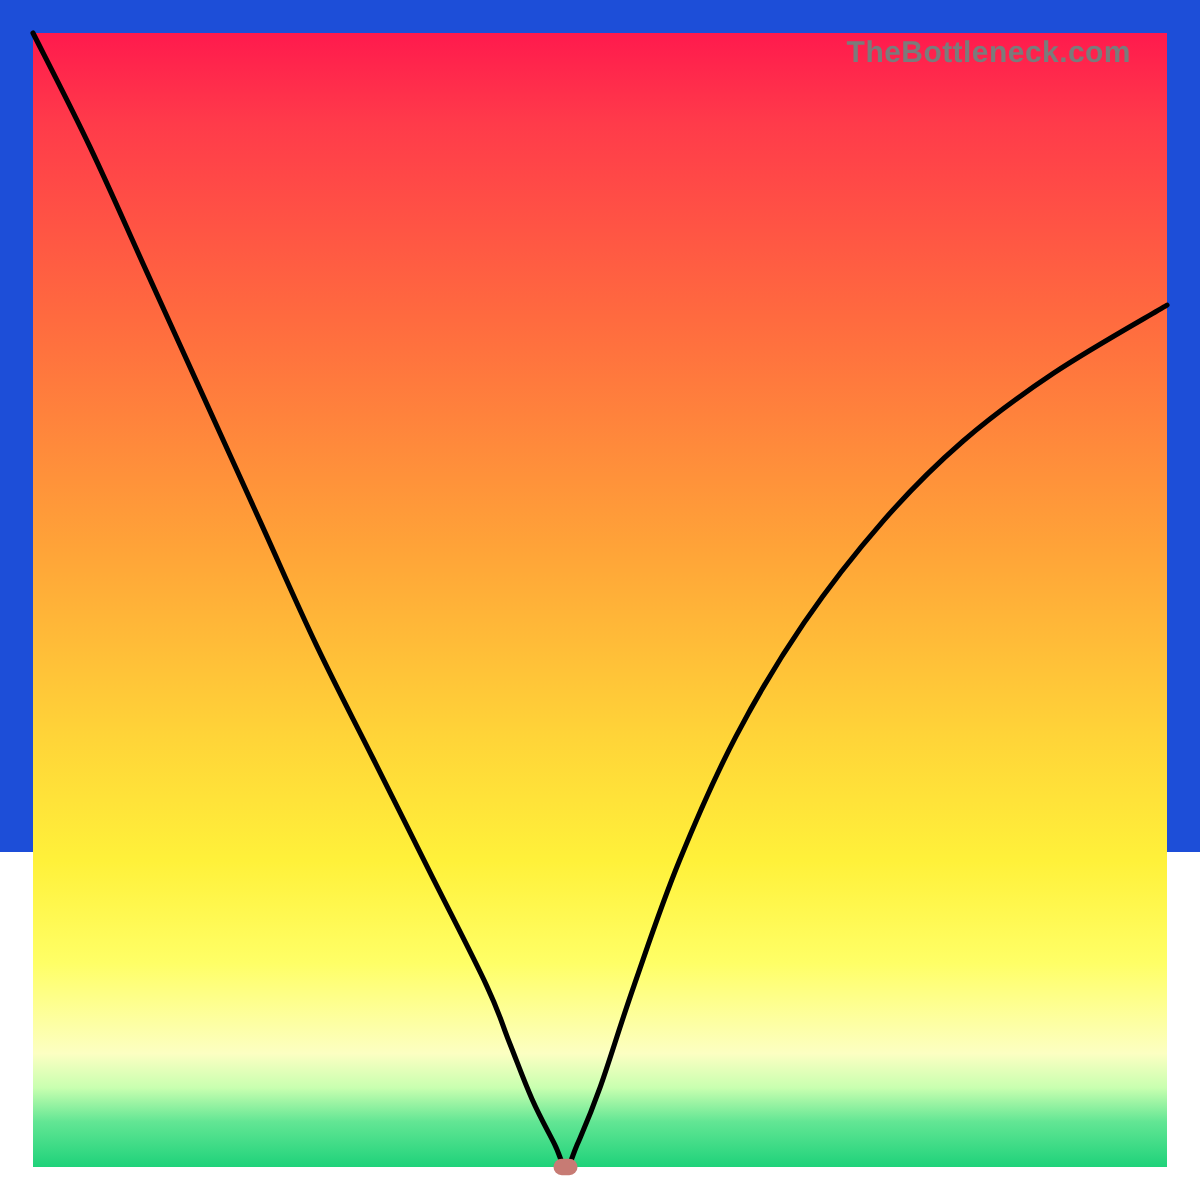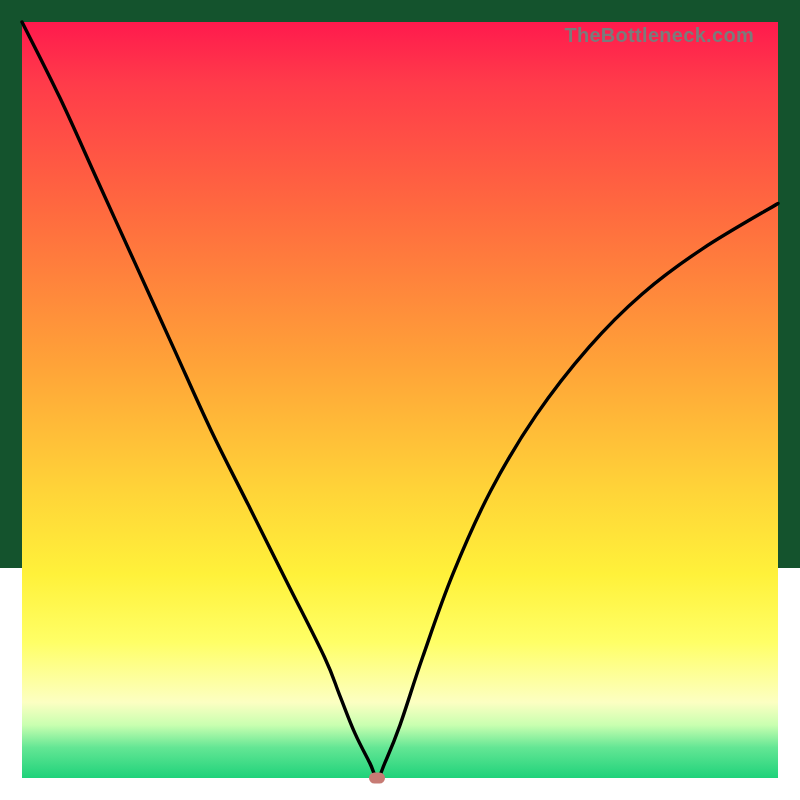--- a/index.html
+++ b/index.html
@@ -6,21 +6,21 @@
     margin: 0;
     padding: 0;
     width: 800px;
     height: 800px;
     overflow: hidden;
     font-family: Arial, Helvetica, sans-serif;
   }
   .frame {
     width: 800px;
     height: 568px;
-    background: #14532d;
+    background: #1d4ed8;
     position: relative;
   }
   .plot {
     position: absolute;
     left: 22px;
     top: 22px;
     width: 756px;
     height: 756px;
     
     background: linear-gradient(

